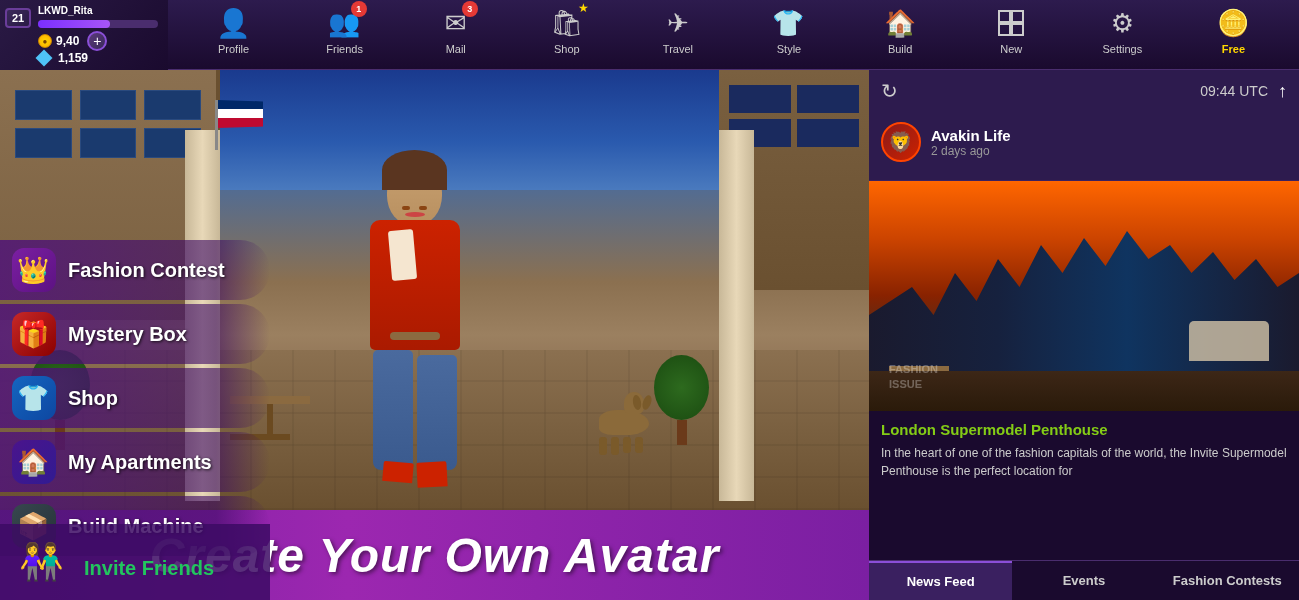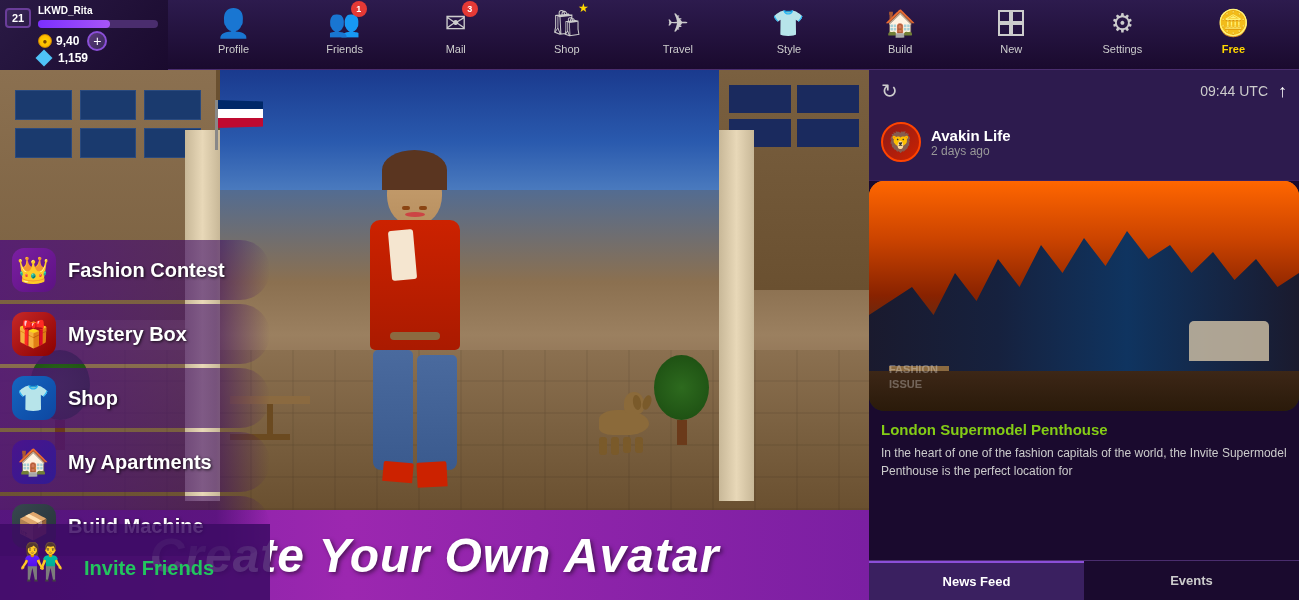--- a/index.html
+++ b/index.html
@@ -372,21 +372,20 @@
       width: 100%;
       height: 230px;
       background: linear-gradient(180deg,
         #ff8c00 0%,
         #cc5500 30%,
         #8b4513 50%,
         #2d4a1e 70%,
         #1a2d10 100%);
       position: relative;
       overflow: hidden;
-      border-radius: 15px;
     }
 
     .feed-image-overlay {
       position: absolute;
       bottom: 20px;
       left: 20px;
       color: rgba(255,255,255,0.3);
       font-size: 11px;
       font-weight: bold;
       line-height: 1.3;
@@ -745,16 +744,19 @@
       <div id="post-body">In the heart of one of the fashion capitals of the world, the Invite Supermodel Penthouse is the perfect location for</div>
     </div>
 
     <div id="bottom-tabs">
       <div class="bottom-tab active">
         <span>News Feed</span>
       </div>
       <div class="bottom-tab">
         <span>Events</span>
       </div>
+      <div class="bottom-tab">
+        <span>Fashion Contests</span>
+      </div>
     </div>
   </div>
 
 </div>
 
 </body></html>

